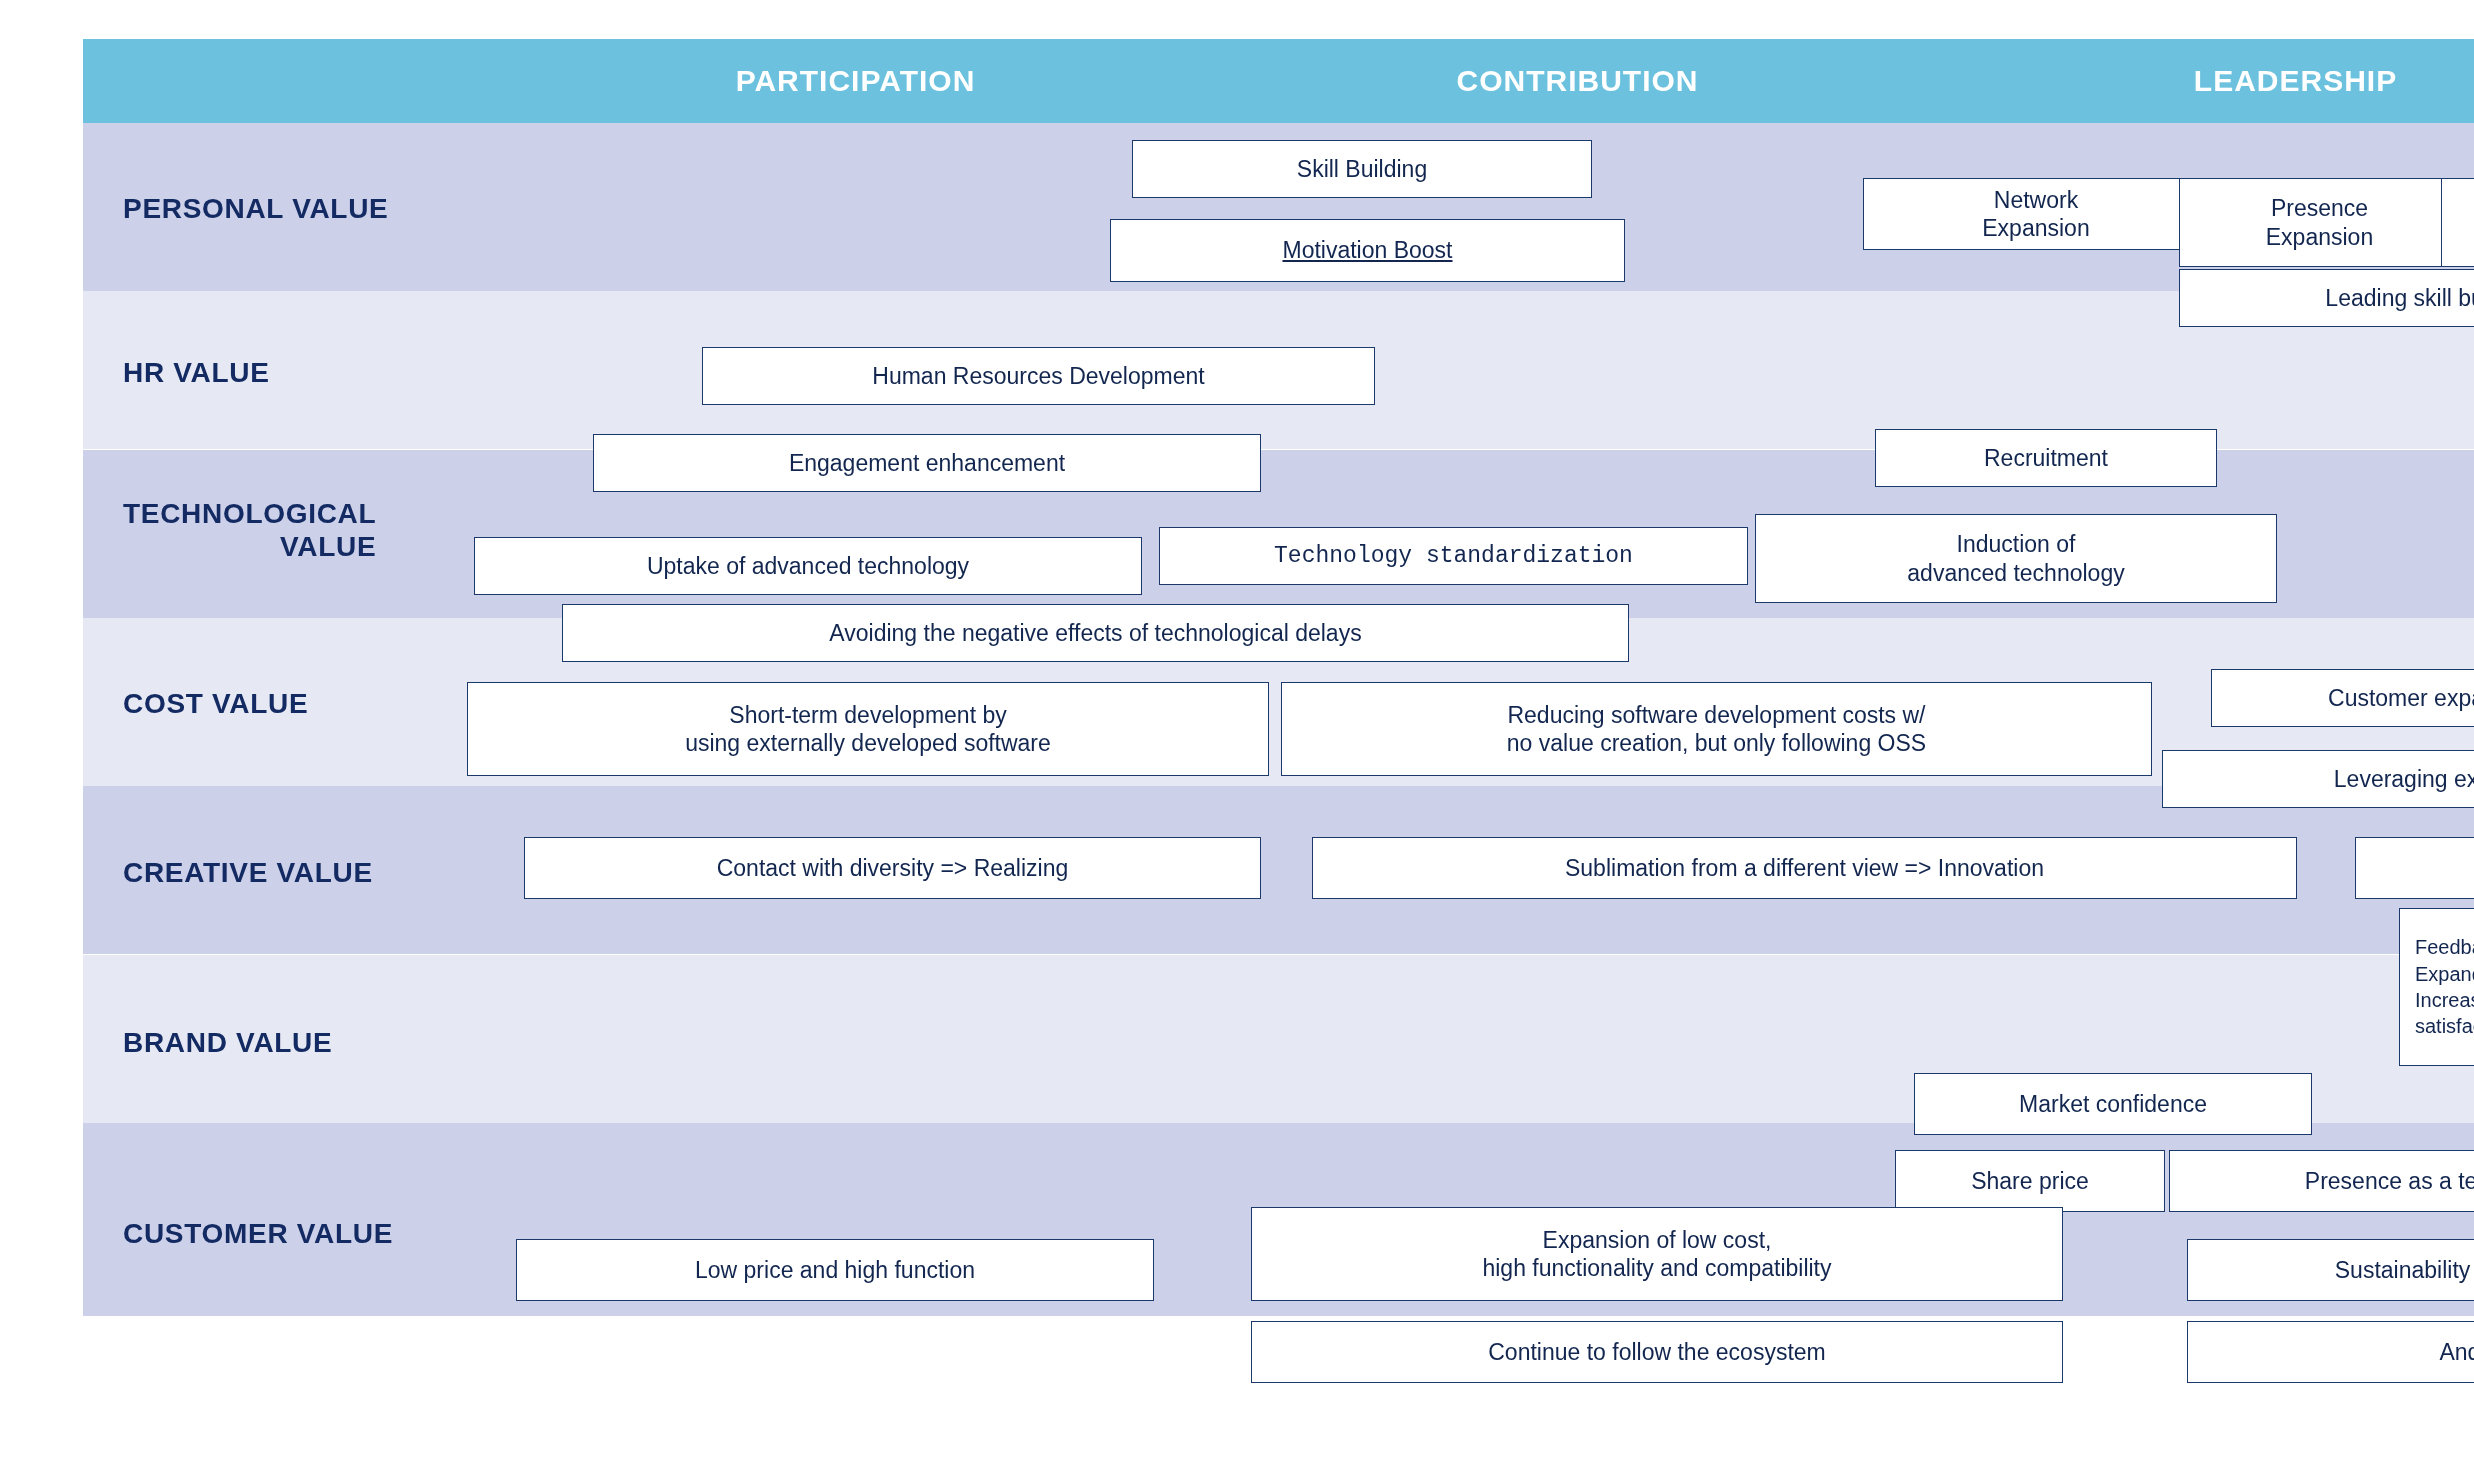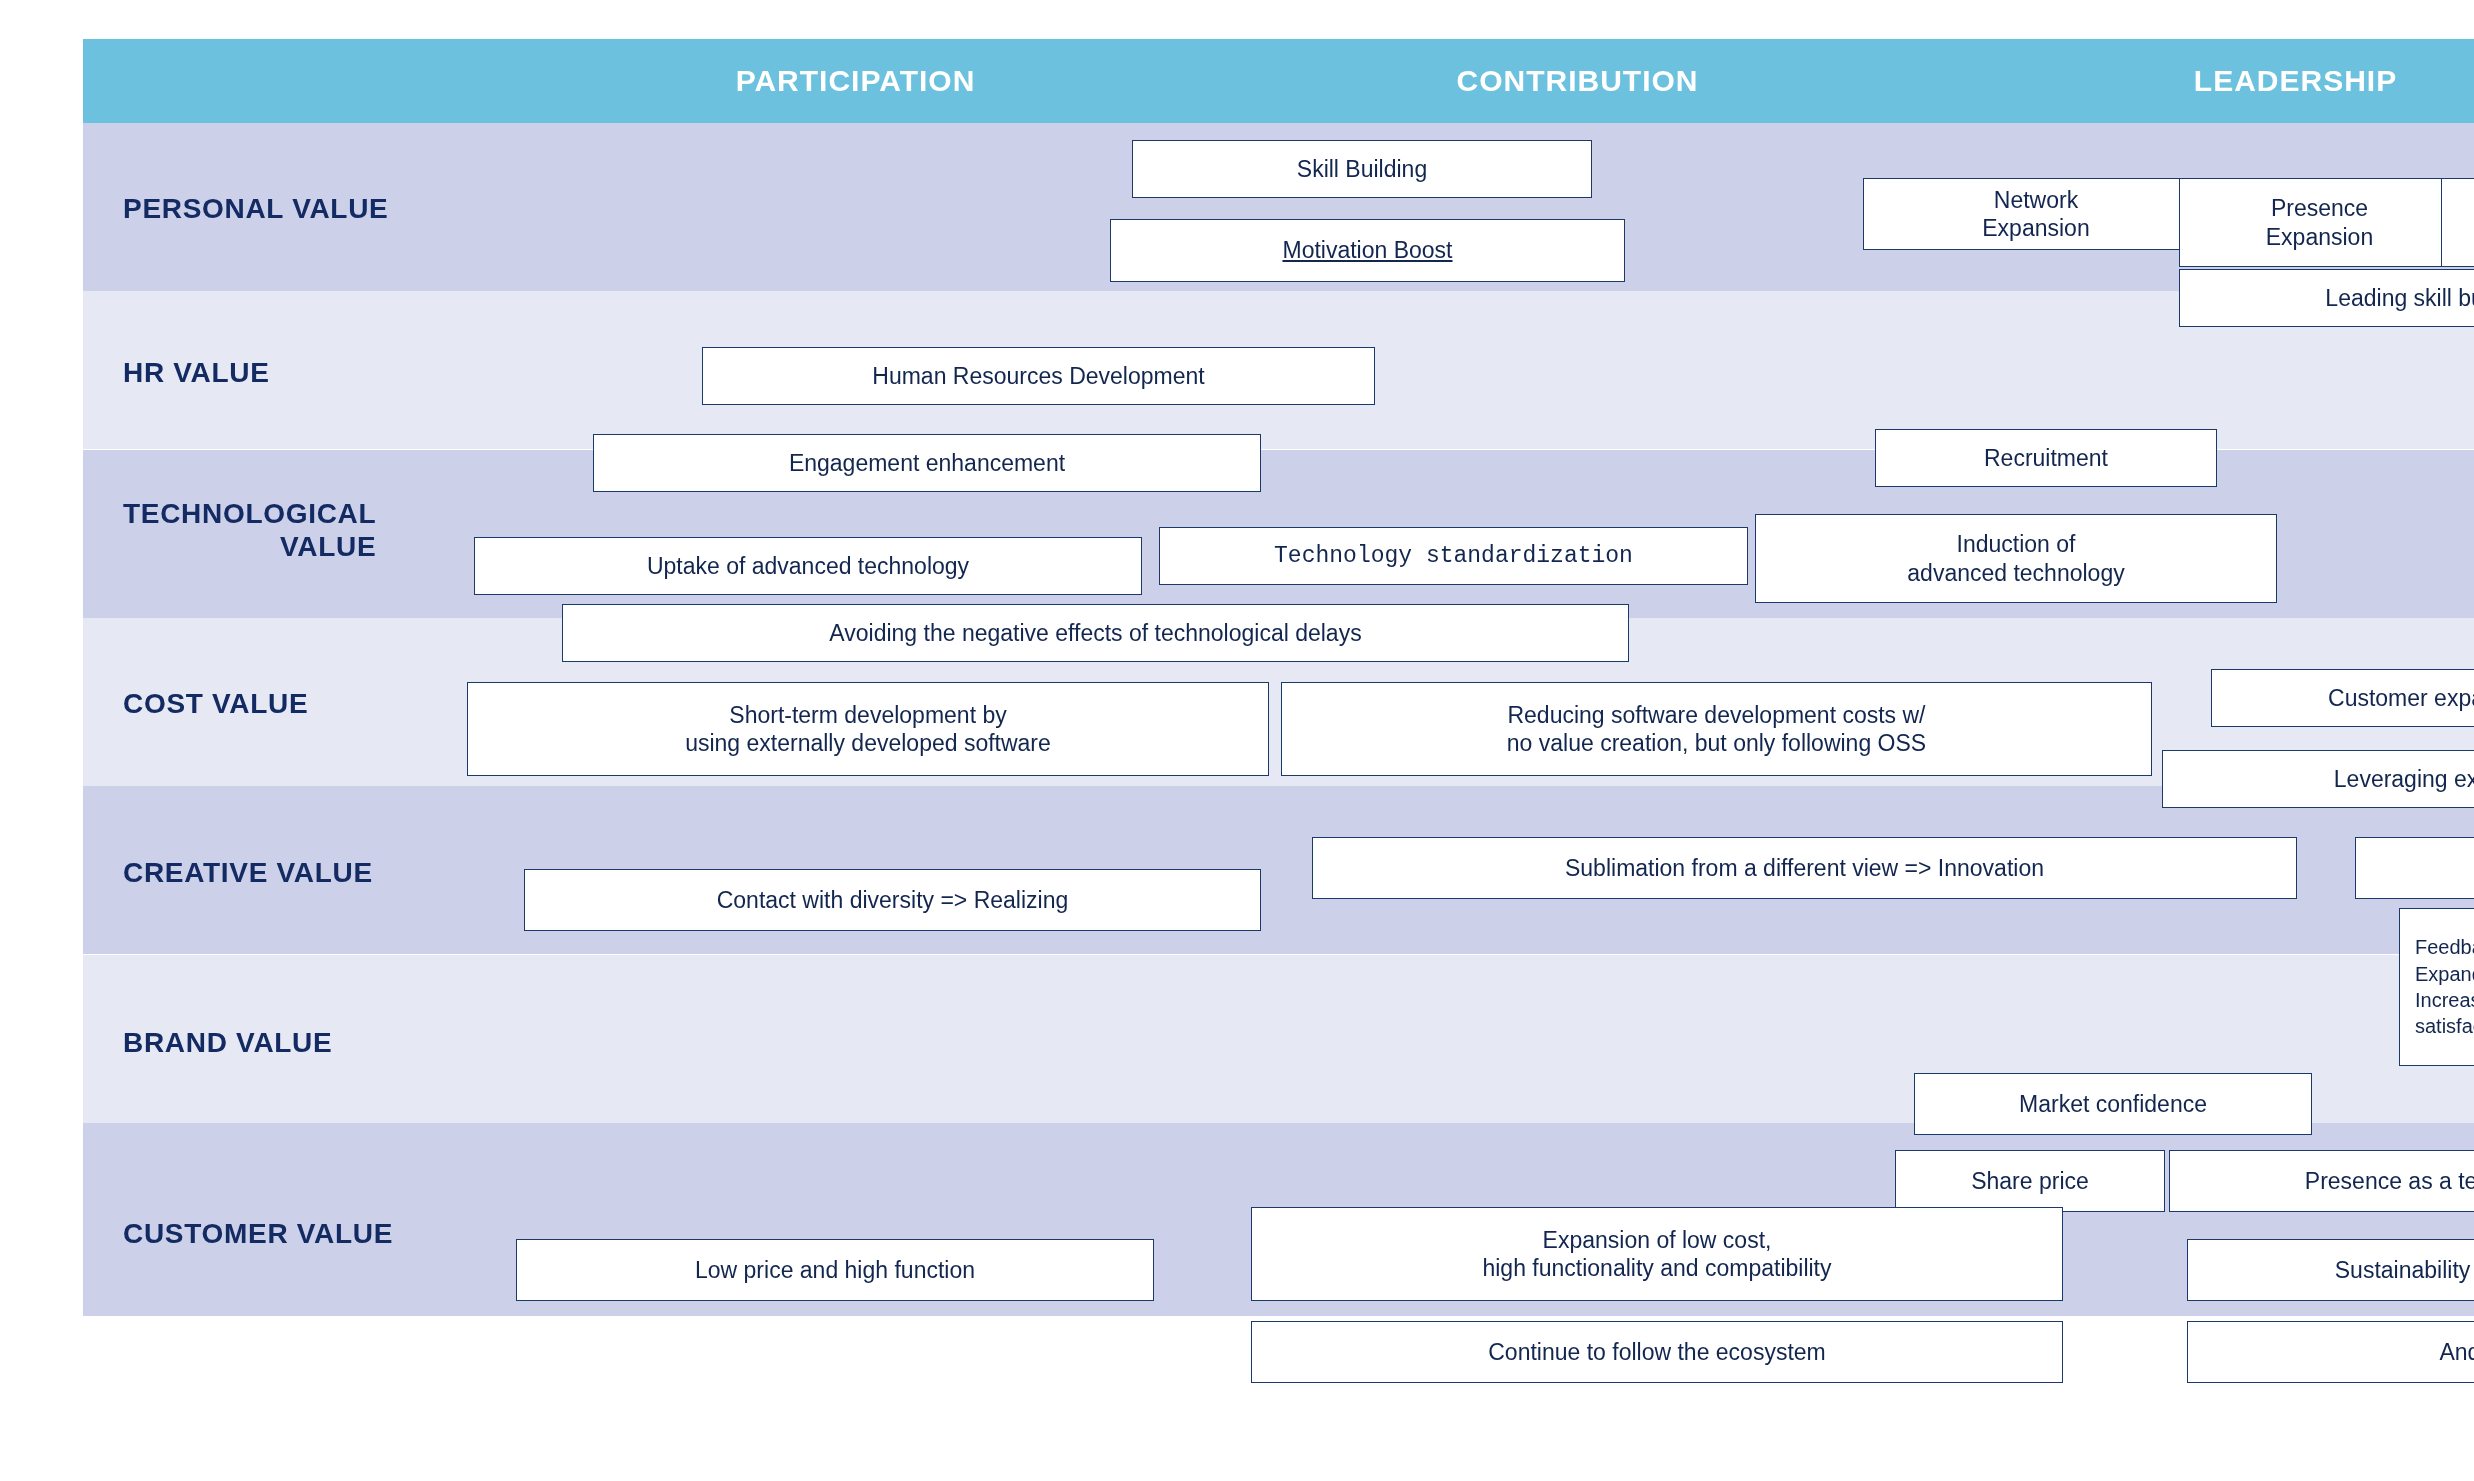--- a/index.html
+++ b/index.html
@@ -177,21 +177,21 @@
       <span>Reducing software development costs w/
 no value creation, but only following OSS</span>
     </div>
     <div class="item" style="left:2128px;top:630px;width:445px;height:58px;">
       <span>Customer expansion</span>
     </div>
     <div class="item" style="left:2079px;top:711px;width:653px;height:58px;">
       <span>Leveraging external resources</span>
     </div>
 
-    <div class="item" style="left:441px;top:798px;width:737px;height:62px;margin-top:32px;">
+    <div class="item" style="left:441px;top:798px;width:737px;height:62px;">
       <span>Contact with diversity =&gt; Realizing</span>
     </div>
     <div class="item" style="left:1193px;top:798px;width:985px;height:62px;margin-left:36px;">
       <span>Sublimation from a different view =&gt; Innovation</span>
     </div>
     <div class="item" style="left:2272px;top:798px;width:450px;height:62px;">
       <span>Gaining Community</span>
     </div>
     <div class="item left-align" style="left:2316px;top:869px;width:391px;height:158px;">
       <span>Feedback,

